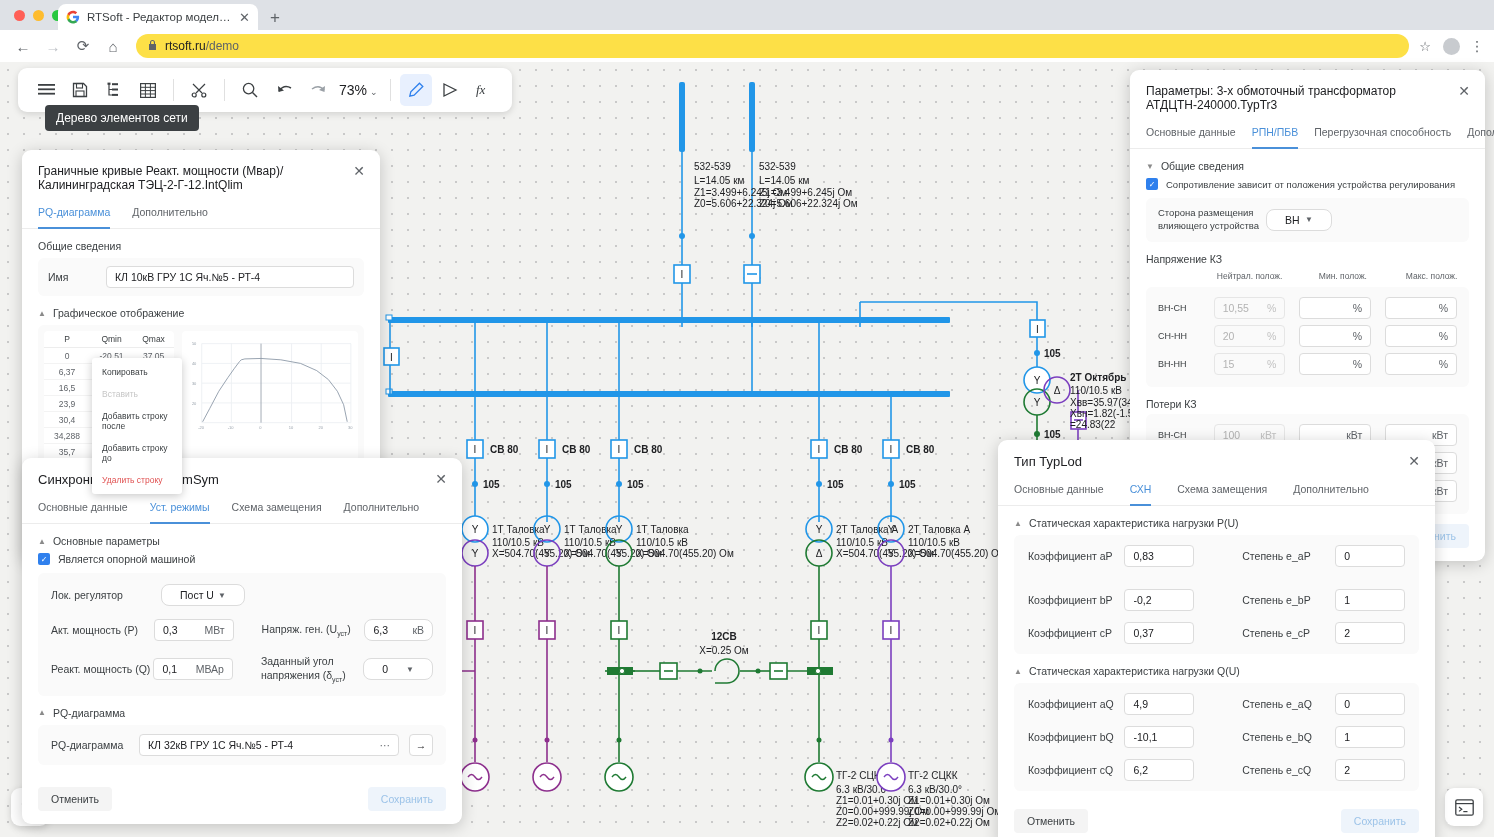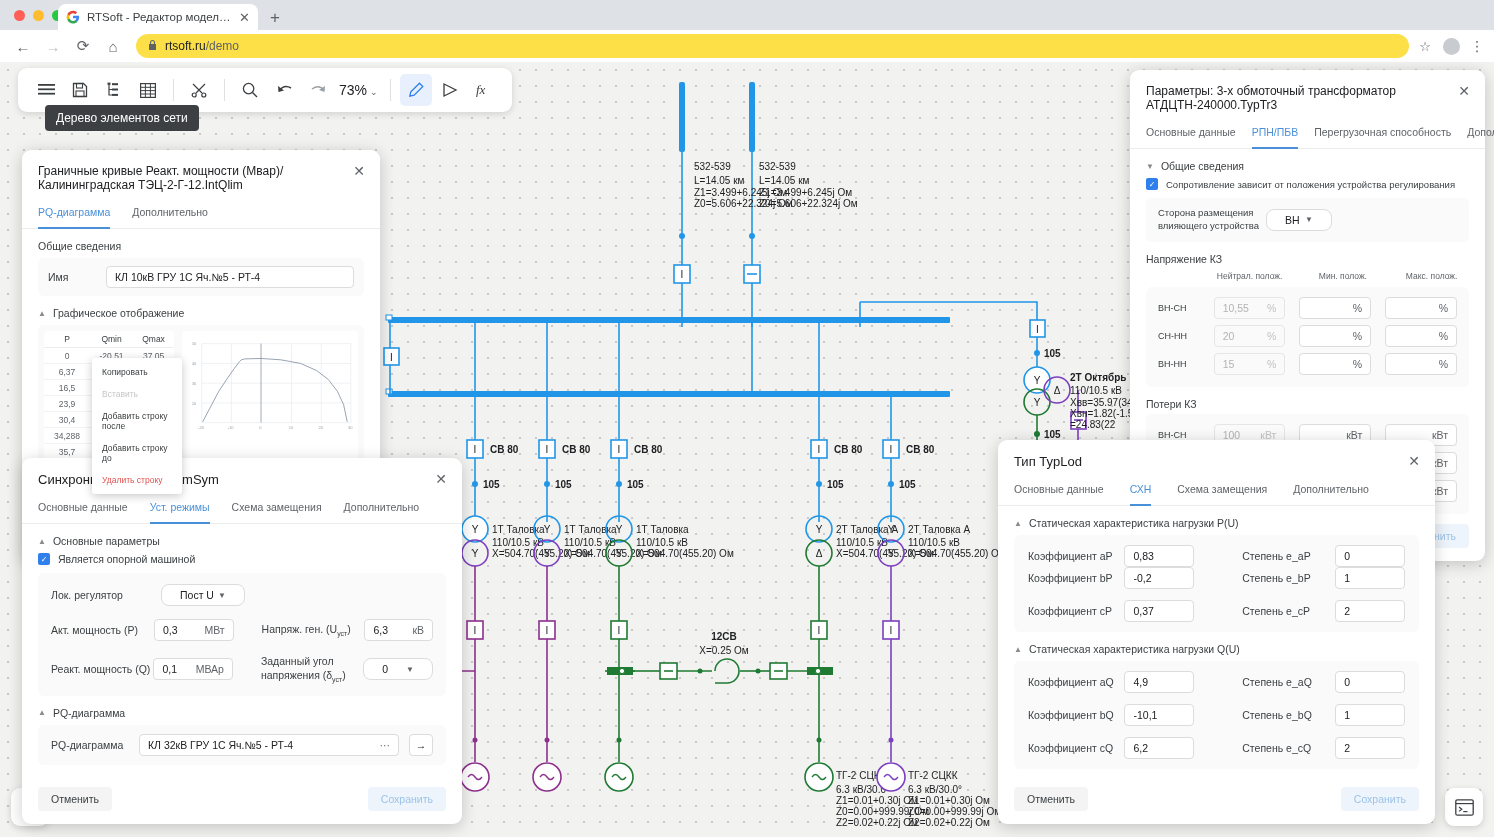--- a/index.html
+++ b/index.html
@@ -727,21 +727,21 @@
           <span class="cv">▼</span>
       </div>
     </div>
     <div style="display:flex; align-items:center; margin-bottom:13px;">
       <span class="lbl" style="width:110px;">Акт. мощность (P)</span>
       <div class="inp" style="width:84px;">
         <span>0,3</span>
           <span class="unit">МВт</span>
       </div>
       <span class="lbl" style="width:110px; margin-left:28px;"><span>Напряж. ген. (U</span><sub style="font-size:7px;">уст</sub><span>)</span></span>
-      <div class="inp" style="width:72px;">
+      <div class="inp" style="width:72px;border-radius:8px;">
         <span>6,3</span>
           <span class="unit">кВ</span>
       </div>
     </div>
     <div style="display:flex; align-items:center;">
       <span class="lbl" style="width:110px;">Реакт. мощность (Q)</span>
       <div class="inp" style="width:84px;">
         <span>0,1</span>
           <span class="unit">МВАр</span>
       </div>
@@ -905,21 +905,21 @@
     <div class="tab-item">Основные данные</div>
     <div class="tab-item sel">СХН</div>
     <div class="tab-item">Схема замещения</div>
     <div class="tab-item">Дополнительно</div>
   </div>
   <div class="sect collapse">
     <span class="chev">▲</span>
     <span>Статическая характеристика нагрузки P(U)</span>
   </div>
   <div class="panel" style="margin:0 16px; padding:10px 14px;">
-    <div style="display:flex; align-items:center; margin-bottom:0;">
+    <div style="display:flex; align-items:center; margin-bottom:22px;">
       <span class="lbl" style="width:108px;">Коэффициент aP</span>
       <div class="inp" style="width:76px;">
           <span>0,83</span>
         </div>
       <span class="lbl" style="width:104px; margin-left:48px;">Степень e_aP</span>
       <div class="inp" style="width:76px;">
           <span>0</span>
         </div>
     </div>
     <div style="display:flex; align-items:center; margin-bottom:11px;">

